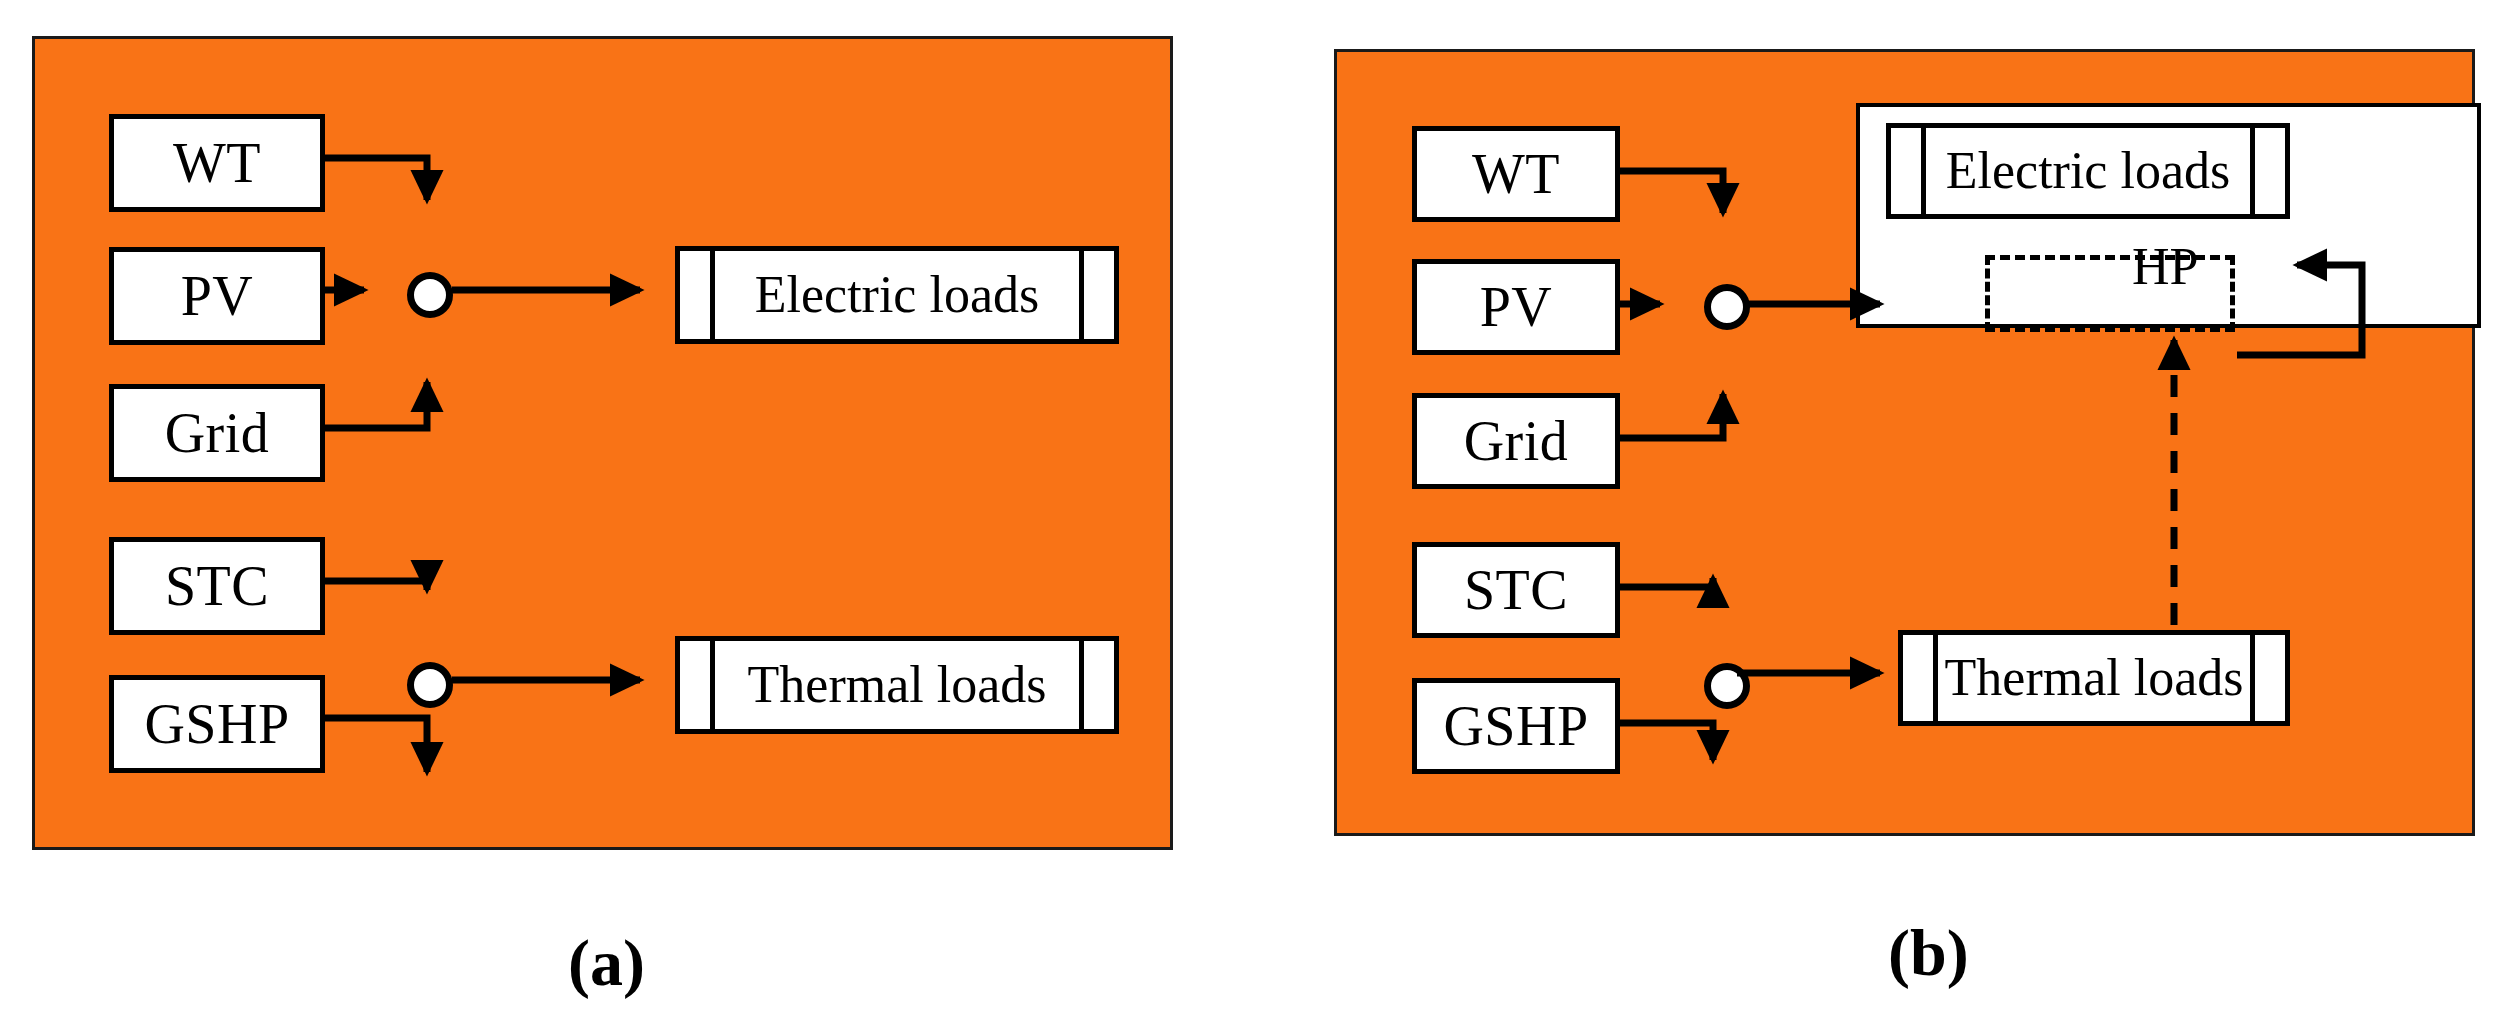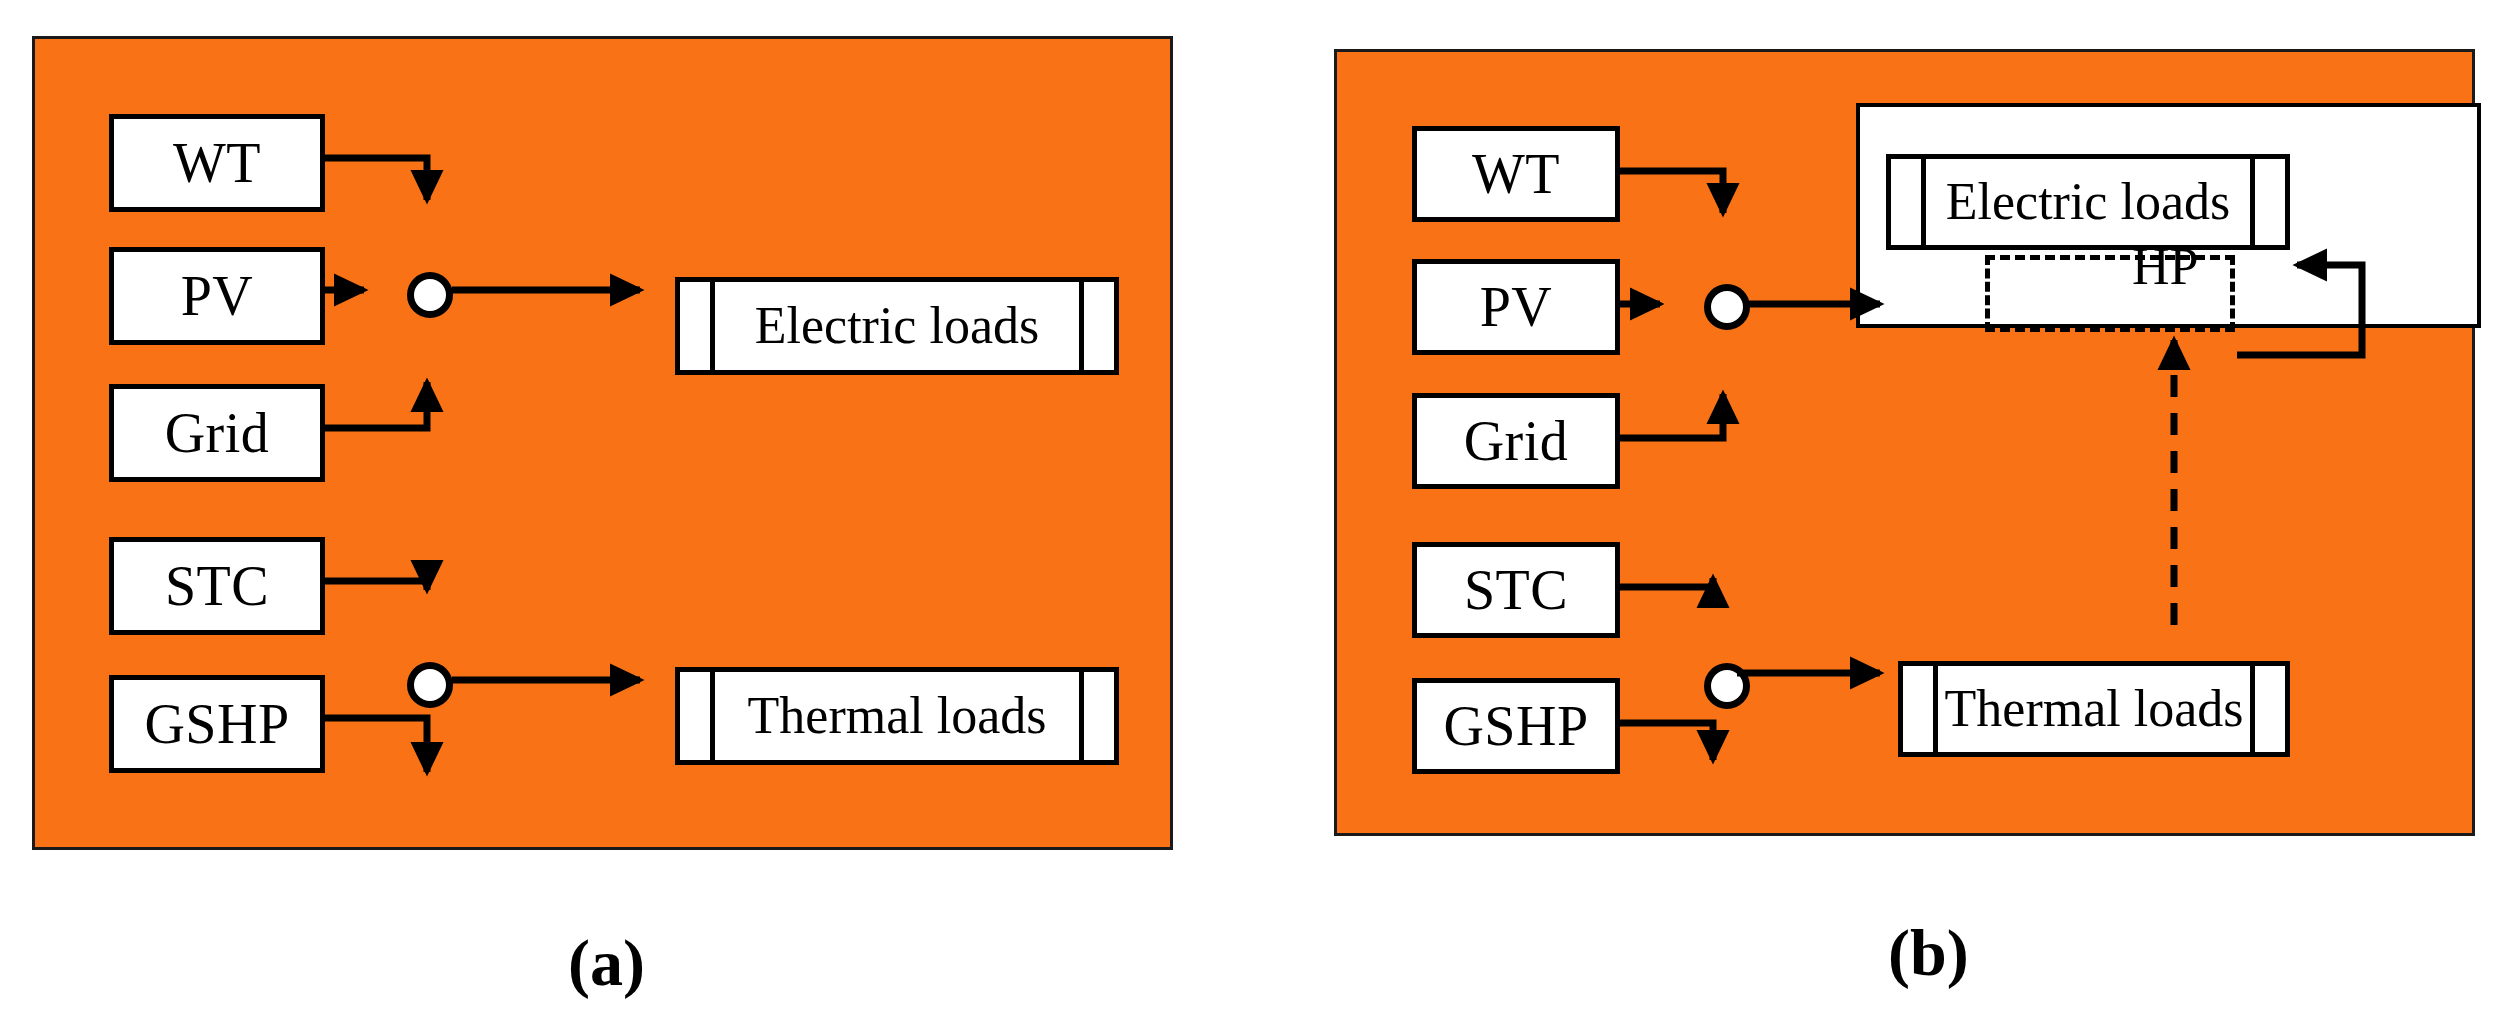--- a/index.html
+++ b/index.html
@@ -47,21 +47,20 @@
     position: absolute;
     box-sizing: border-box;
     border: 5px solid #000000;
     background: #ffffff;
     display: flex;
     align-items: center;
     justify-content: center;
     font-size: 52px;
     line-height: 1;
     white-space: nowrap;
-    margin-top: 31px;
   }
   
   .loads-box::before,
   .loads-box::after {
     content: "";
     position: absolute;
     top: -5px;
     bottom: -5px;
     width: 0;
     border-left: 5px solid #000000;

